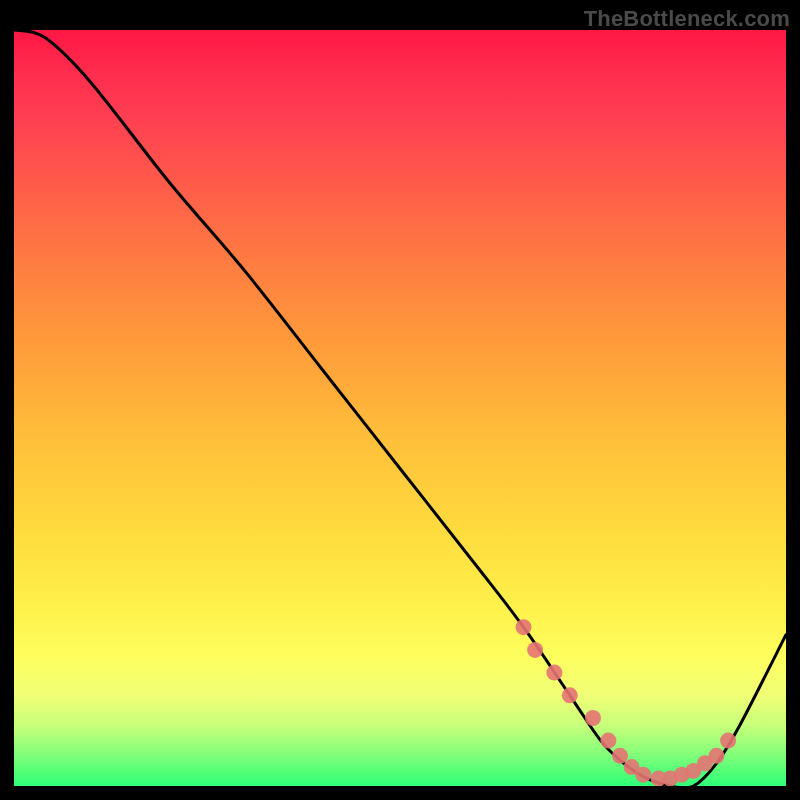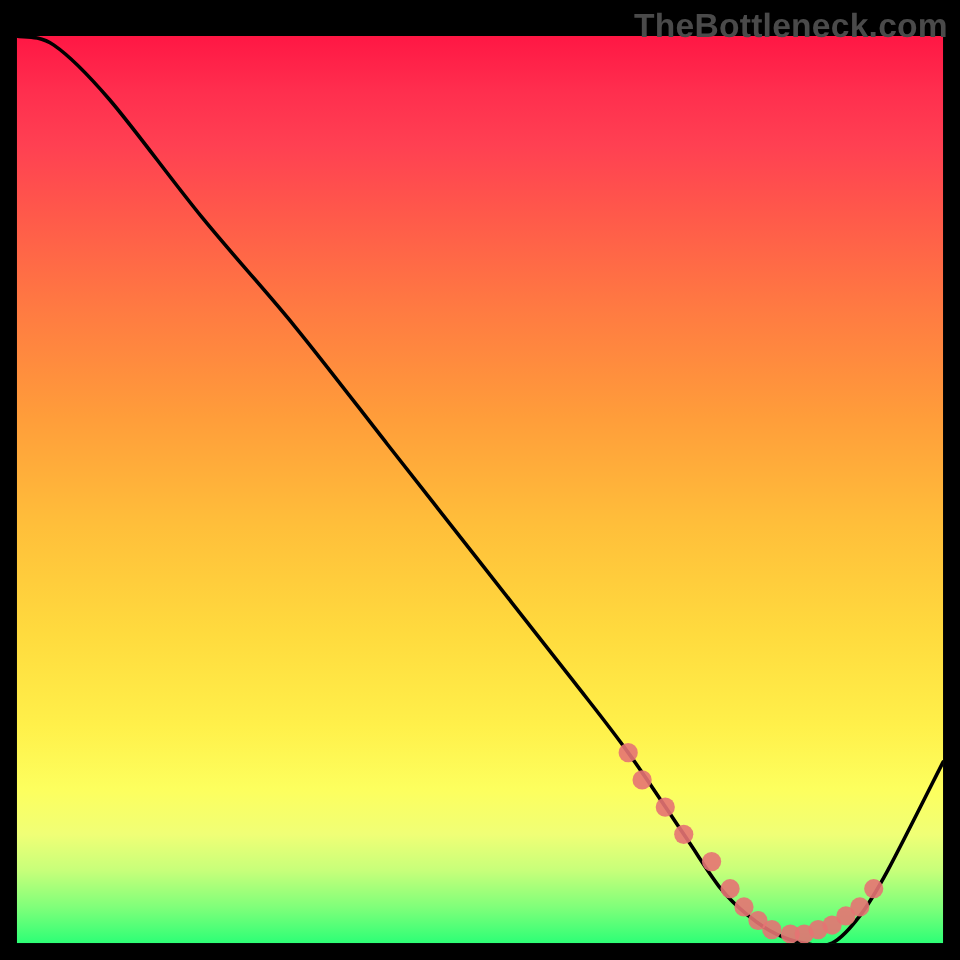--- a/index.html
+++ b/index.html
@@ -13,21 +13,21 @@
   .container {
     position: relative;
     width: 800px;
     height: 800px;
   }
   .watermark {
     position: absolute;
     top: 6px;
     right: 10px;
     font-family: Arial, Helvetica, sans-serif;
-    font-size: 28px;
+    font-size: 22px;
     font-weight: bold;
     color: #4a4a4a;
     letter-spacing: 0.2px;
     z-index: 10;
   }
   .plot-area {
     position: absolute;
     left: 14px;
     top: 30px;
     width: 772px;

